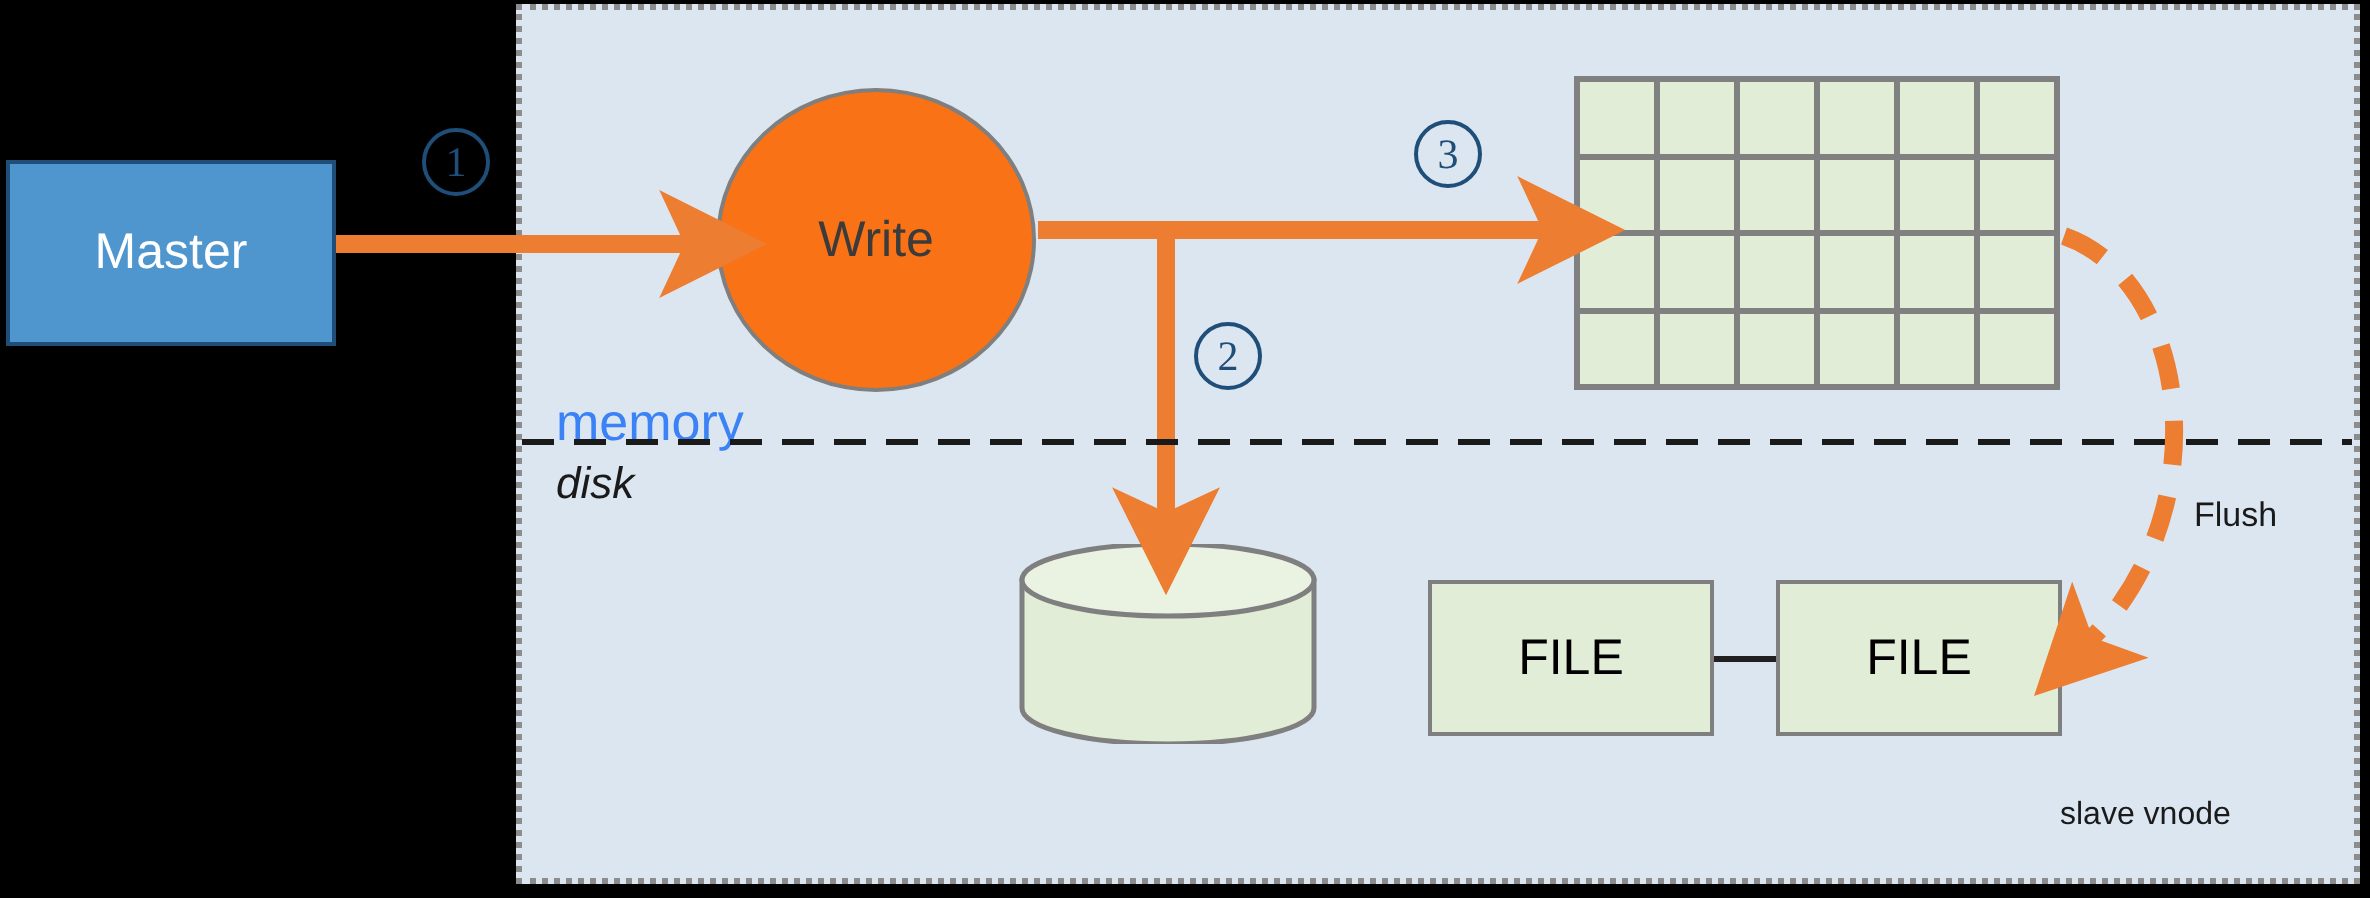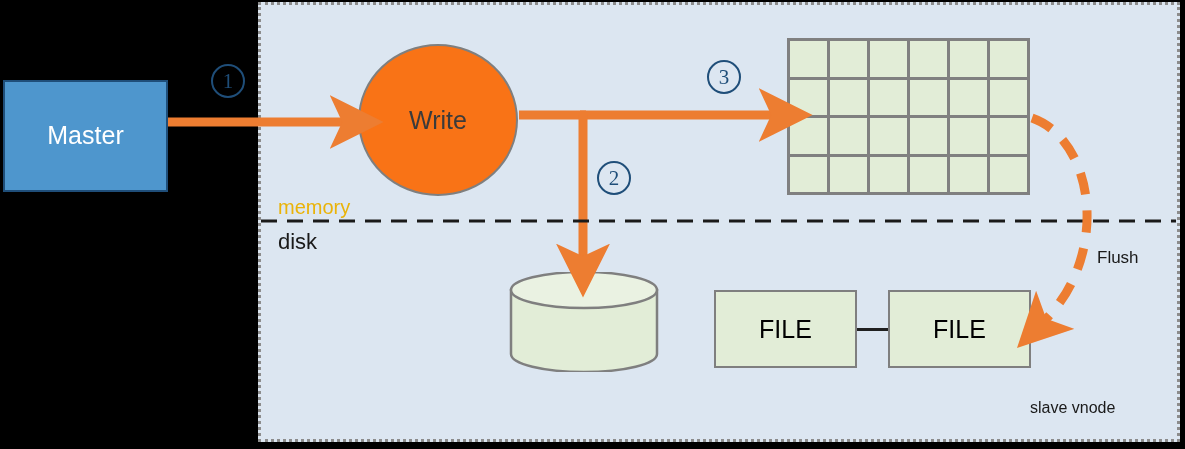--- a/index.html
+++ b/index.html
@@ -25,21 +25,21 @@
     background: #DCE6F1;
     border: 3px dotted #8C8C8C;
     box-sizing: border-box;
   }
   
   #master-vnode {
     position: absolute;
     left: 3px;
     top: 80px;
     width: 165px;
-    height: 112px;
+    height: 93px;
     background: #4E96CD;
     border: 2px solid #1F4E79;
     box-sizing: border-box;
     display: flex;
     flex-direction: column;
     align-items: center;
     justify-content: center;
     color: #FFFFFF;
     font-size: 25px;
     line-height: 1.25;
@@ -78,29 +78,30 @@
     align-items: center;
     justify-content: center;
     font-size: 25px;
     color: #3B3B3B;
   }
   
   #memory-label {
     position: absolute;
     left: 278px;
     top: 196px;
-    font-size: 20px;
-    color: #eab308;
+    font-size: 26px;
+    color: #3b82f6;
   }
   #disk-label {
     position: absolute;
     left: 278px;
     top: 229px;
     font-size: 22px;
     color: #1A1A1A;
+    font-style: italic;
   }
   
   #memory-grid {
     position: absolute;
     left: 787px;
     top: 38px;
     width: 243px;
     height: 157px;
     display: grid;
     grid-template-columns: repeat(6, 1fr);

